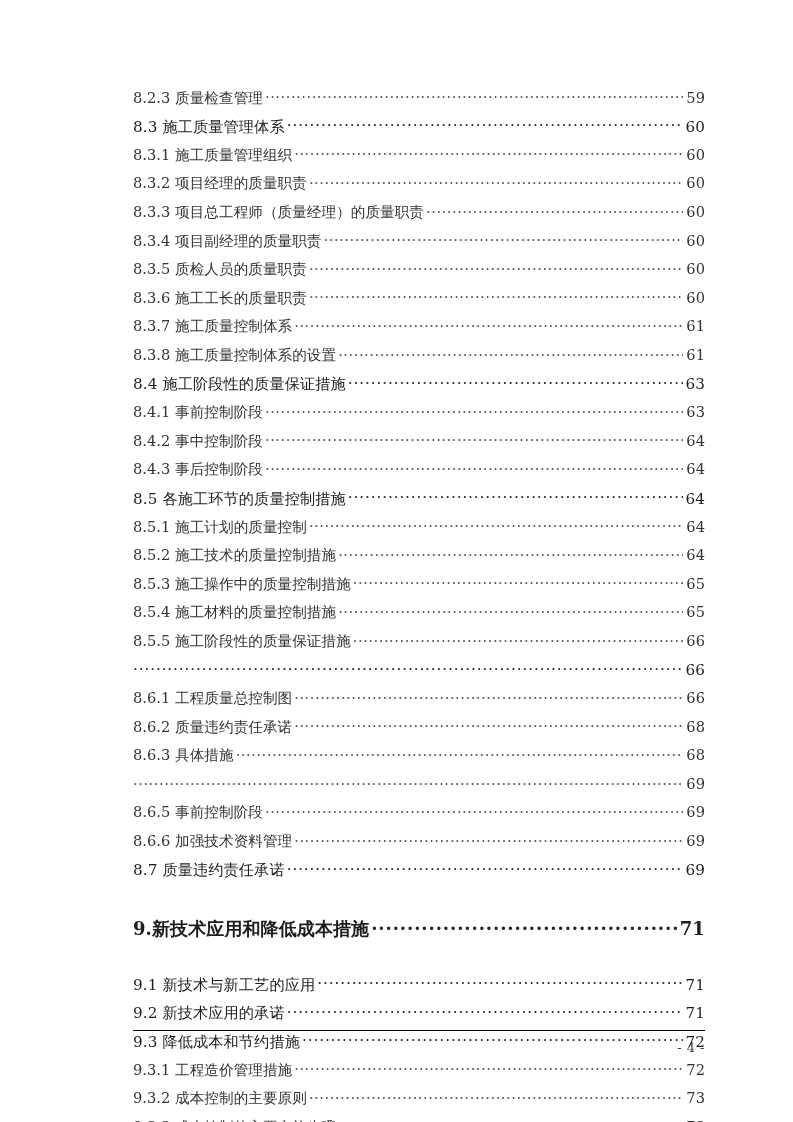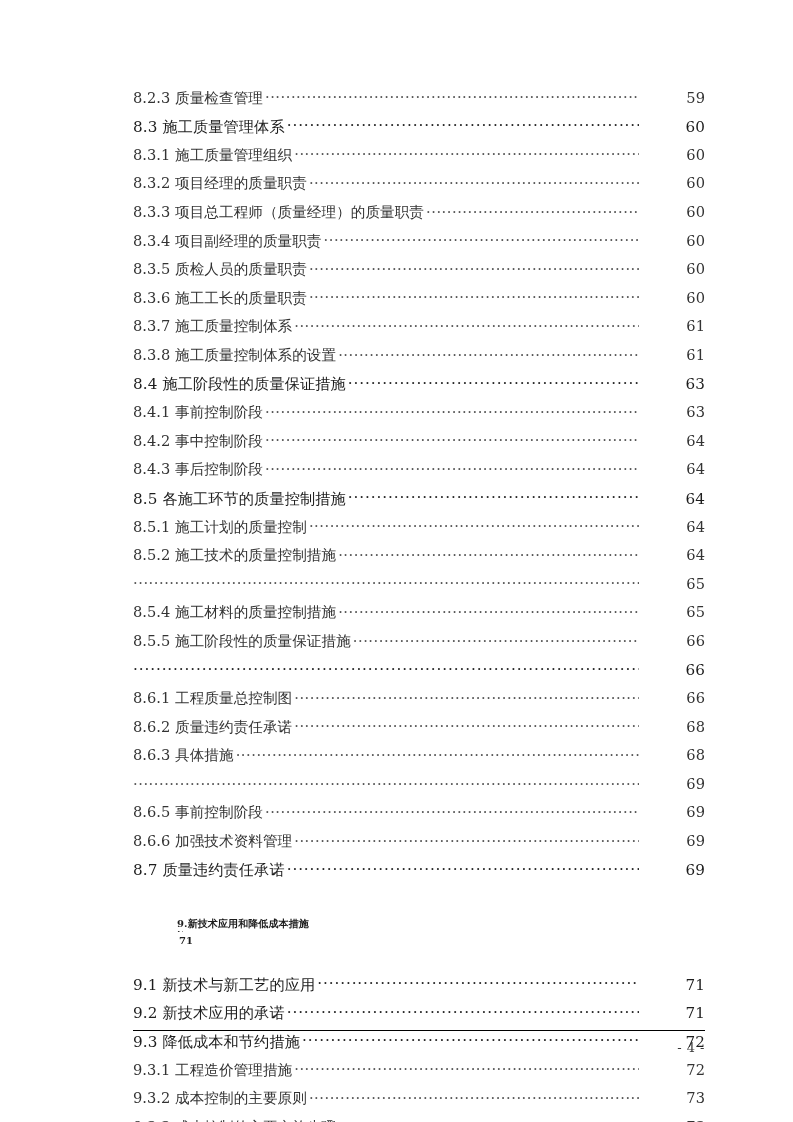--- a/index.html
+++ b/index.html
@@ -38,23 +38,22 @@
     overflow: hidden;
     color: #1d1d1d;
   }
   .toc-row.lvl2 {
     font-weight: normal;
     font-size: 15.2px;
     letter-spacing: 0.1px;
   }
   .toc-row.lvl1 {
     font-weight: bold;
-    font-size: 10px;
+    font-size: 18px;
     letter-spacing: 0.1px;
-    flex-direction: column;
   }
   .toc-row.lvl3 {
     font-weight: normal;
     font-size: 14.6px;
     color: #333333;
     letter-spacing: 0.05px;
   }
   .toc-title {
     flex: 0 0 auto;
     padding-right: 2px;
@@ -77,21 +76,20 @@
     color: #262626;
   }
   .toc-row.lvl3 .toc-leader::before {
     letter-spacing: 0.55px;
     color: #555555;
   }
   .toc-page {
     flex: 0 0 auto;
     padding-left: 2px;
     text-align: center;
-    margin-left: 44px;
   }
   .toc-row.lvl3 .toc-page {
     padding-left: 3px;
   }
   
   .toc-gap {
     height: 28.6px;
   }
   
   .footer {
@@ -200,20 +198,21 @@
         <span class="toc-title">8.5.1 施工计划的质量控制</span>
         <span class="toc-leader"></span>
         <span class="toc-page">64</span>
       </div>
       <div class="toc-row lvl3">
         <span class="toc-title">8.5.2 施工技术的质量控制措施</span>
         <span class="toc-leader"></span>
         <span class="toc-page">64</span>
       </div>
       <div class="toc-row lvl3">
+        <span class="toc-title">8.5.3 施工操作中的质量控制措施</span>
         <span class="toc-leader"></span>
         <span class="toc-page">65</span>
       </div>
       <div class="toc-row lvl3">
         <span class="toc-title">8.5.4 施工材料的质量控制措施</span>
         <span class="toc-leader"></span>
         <span class="toc-page">65</span>
       </div>
       <div class="toc-row lvl3">
         <span class="toc-title">8.5.5 施工阶段性的质量保证措施</span>

